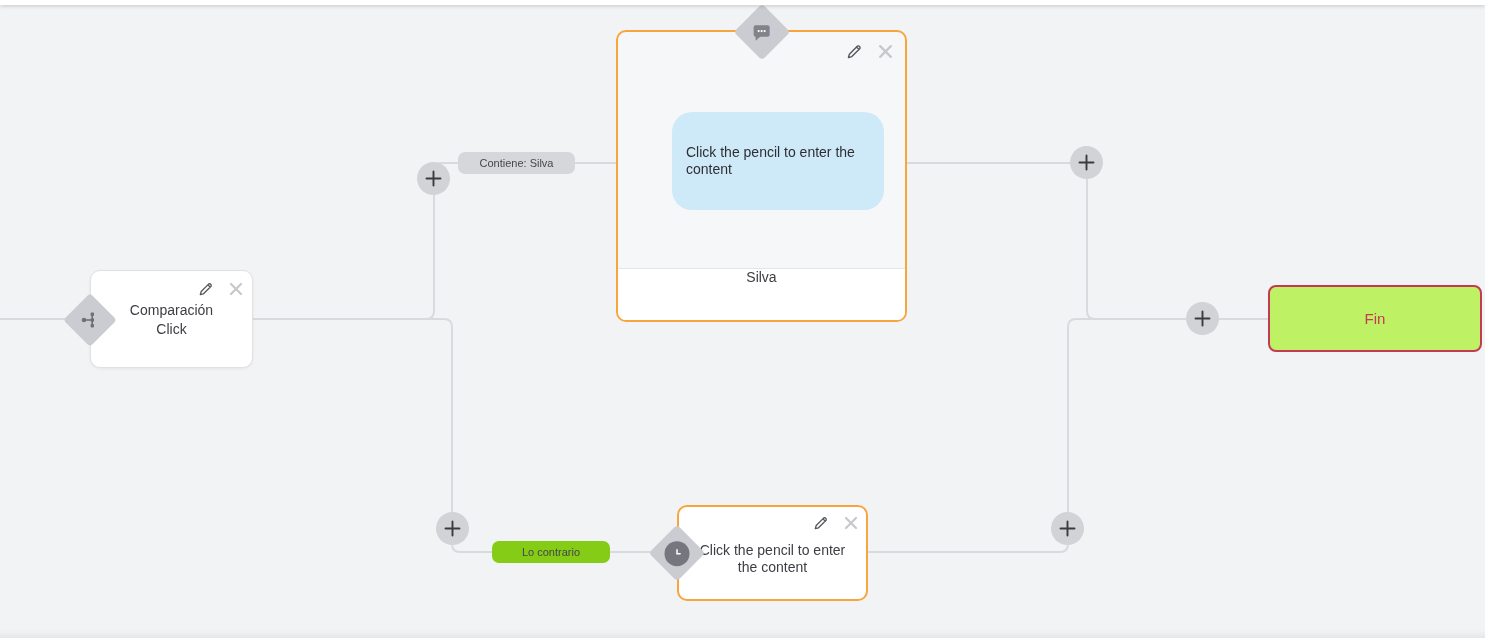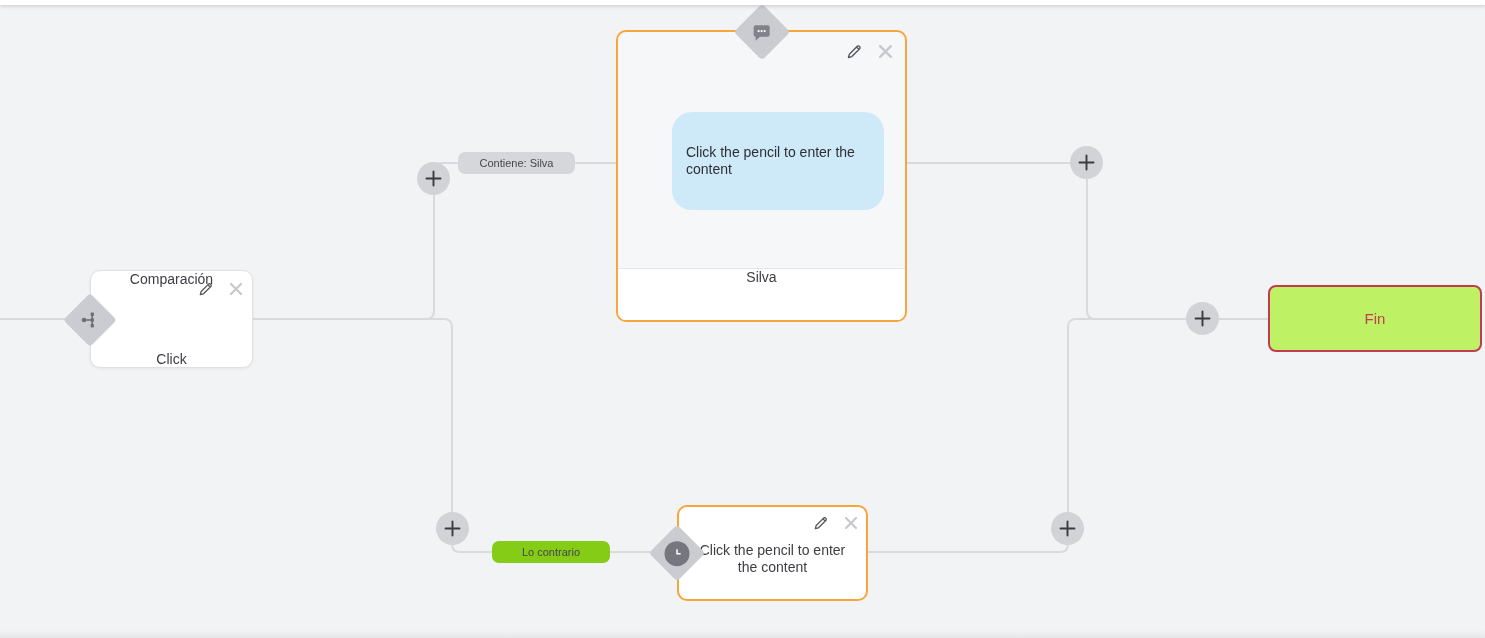--- a/index.html
+++ b/index.html
@@ -15,21 +15,21 @@
     background:linear-gradient(to bottom, rgba(0,0,0,0), rgba(0,0,0,.05));z-index:9;}
   svg.connectors{position:absolute;top:0;left:0;z-index:1;}
 
   
   .node{position:absolute;box-sizing:border-box;background:#fff;border-radius:10px;z-index:2;}
   .node-actions{position:absolute;display:flex;align-items:center;gap:15px;z-index:4;}
   .icon-btn{display:flex;align-items:center;justify-content:center;cursor:pointer;background:none;border:none;padding:0;}
 
   .condition-node{left:90px;top:270px;width:163px;height:98px;border:1px solid #e0e1e5;
     box-shadow:0 1px 3px rgba(0,0,0,.06);
-    display:flex;flex-direction:column;align-items:center;justify-content:space-between;gap:3px;}
+    display:flex;flex-direction:column;align-items:center;justify-content:center;gap:3px;}
   .condition-node .line{font-size:14px;color:#3d3d44;}
 
   .message-node{left:616px;top:30px;width:291px;height:292px;border:2px solid #f8a53d;background:#f6f7f9;}
   .bubble{position:absolute;left:54px;top:80px;width:212px;height:98px;background:#cee9f7;
     border-radius:20px;display:flex;align-items:center;padding:0 14px;box-sizing:border-box;
     font-size:14px;line-height:1.18;color:#2e2e35;}
   .message-footer{position:absolute;left:0;bottom:0;width:100%;height:52px;background:#ffffff;
     border-top:1px solid #e5e6e9;border-radius:0 0 8px 8px;display:flex;
     justify-content:center;font-size:14px;color:#3d3d44;box-sizing:border-box;}
 

